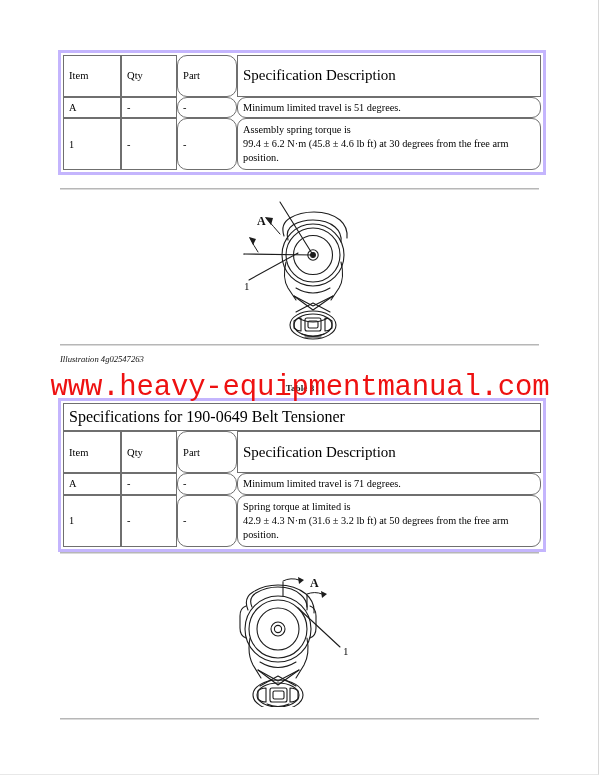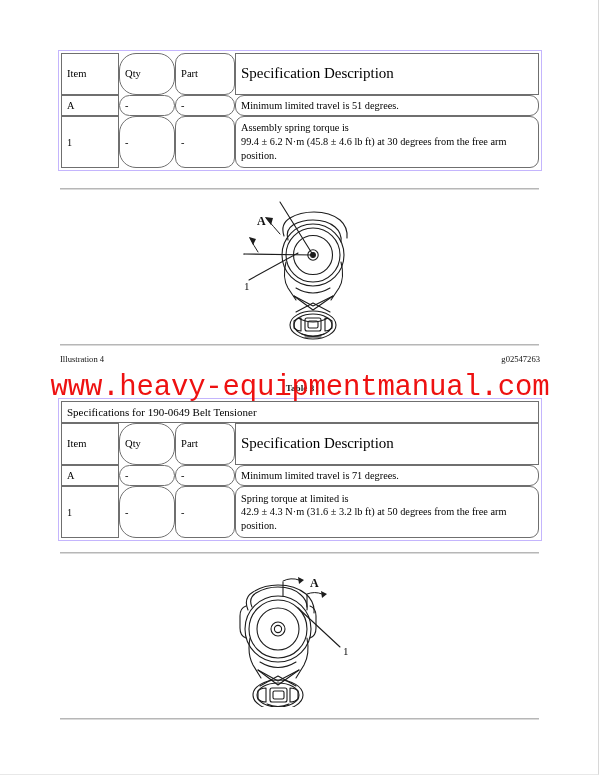--- a/index.html
+++ b/index.html
@@ -31,58 +31,58 @@
   
   .spec-table {
     position: absolute;
     left: 58px;
     width: 482px;
     border-collapse: separate;
     border-spacing: 0;
     background: #fff;
     font-size: 10.3px;
     line-height: 1.28;
-    border: 1px solid #c4b5fd;
+    border: 3px solid #c4b5fd;
     box-shadow: 0 0 0 0.5px #ffffff inset;
   }
   .spec-table .outer-pad {
     padding: 2px;
   }
   .spec-table table.inner {
     border-collapse: separate;
     border-spacing: 0;
     width: 100%;
   }
   .spec-table td, .spec-table th {
     border: 1px solid #6f6f6f;
     padding: 3px 5px;
     vertical-align: middle;
     font-weight: normal;
     text-align: left;
   }
   .col-item  { width: 46px;  text-align: center; }
-  .col-qty   { width: 44px;  text-align: center; border-radius: 17px; }
+  .col-qty   { width: 44px;  text-align: center; }
   .col-part  { width: 48px;  text-align: center; border-radius: 10px; }
   .col-desc  { width: auto; }
 
   .hdr-cell {
     font-weight: bold;
     text-align: center;
     font-size: 10.6px;
     height: 34px;
   }
   .hdr-desc {
     font-weight: bold;
     text-align: center;
     font-size: 15px;
   }
   .title-cell {
     font-weight: bold;
     text-align: center;
-    font-size: 11px;
+    font-size: 16px;
     padding: 3px 5px 4px 5px;
   }
   .cell-center { text-align: center; }
   .cell-desc  { text-align: left; border-radius: 9px; }
   .row-tall td { height: 44px; vertical-align: middle; }
   .desc-multiline { line-height: 1.34; }
 
   
   .rule {
     position: absolute;
@@ -101,22 +101,22 @@
   .illus svg { display: block; margin: 0 auto; }
 
   
   .caption-row {
     position: absolute;
     left: 60px;
     width: 480px;
     font-size: 8.6px;
     color: #111;
     display: flex;
-    justify-content: space-between;
     align-items: baseline;
+    font-style: italic;
   }
 
   
   .table-label {
     position: absolute;
     width: 100%;
     text-align: center;
     font-size: 9.2px;
     font-weight: bold;
     color: #1a1a1a;

